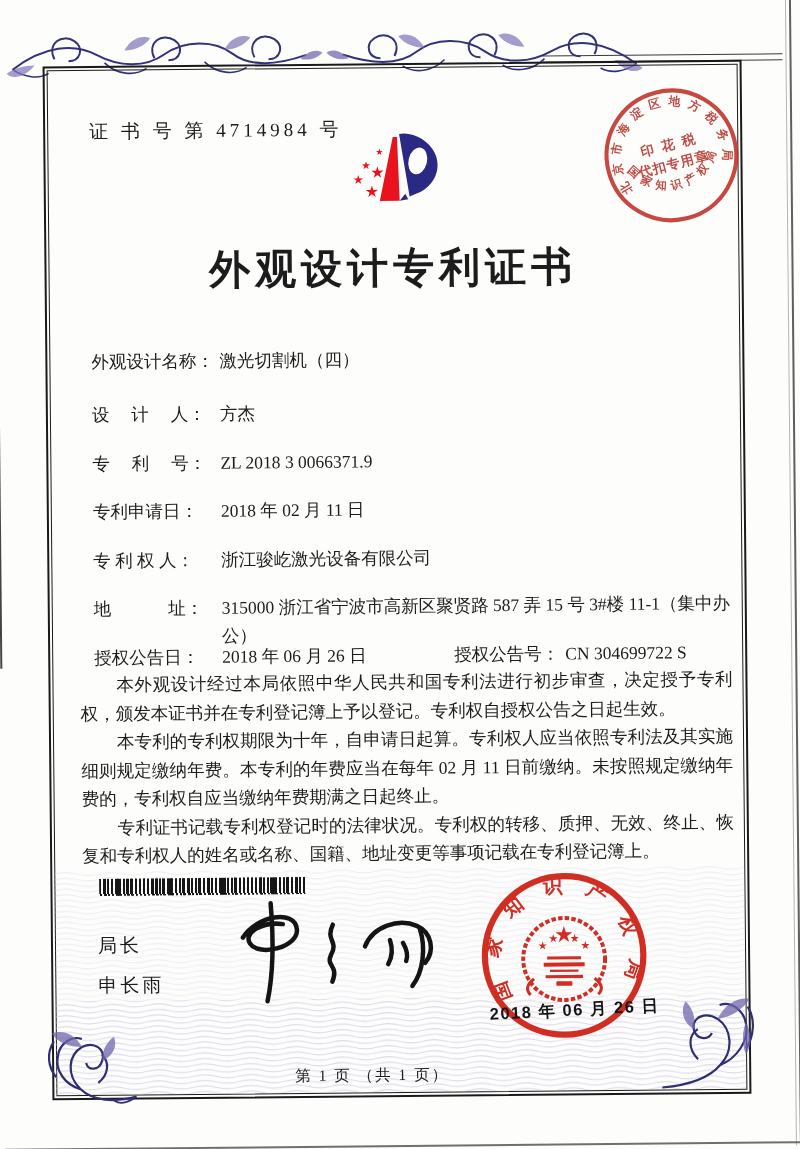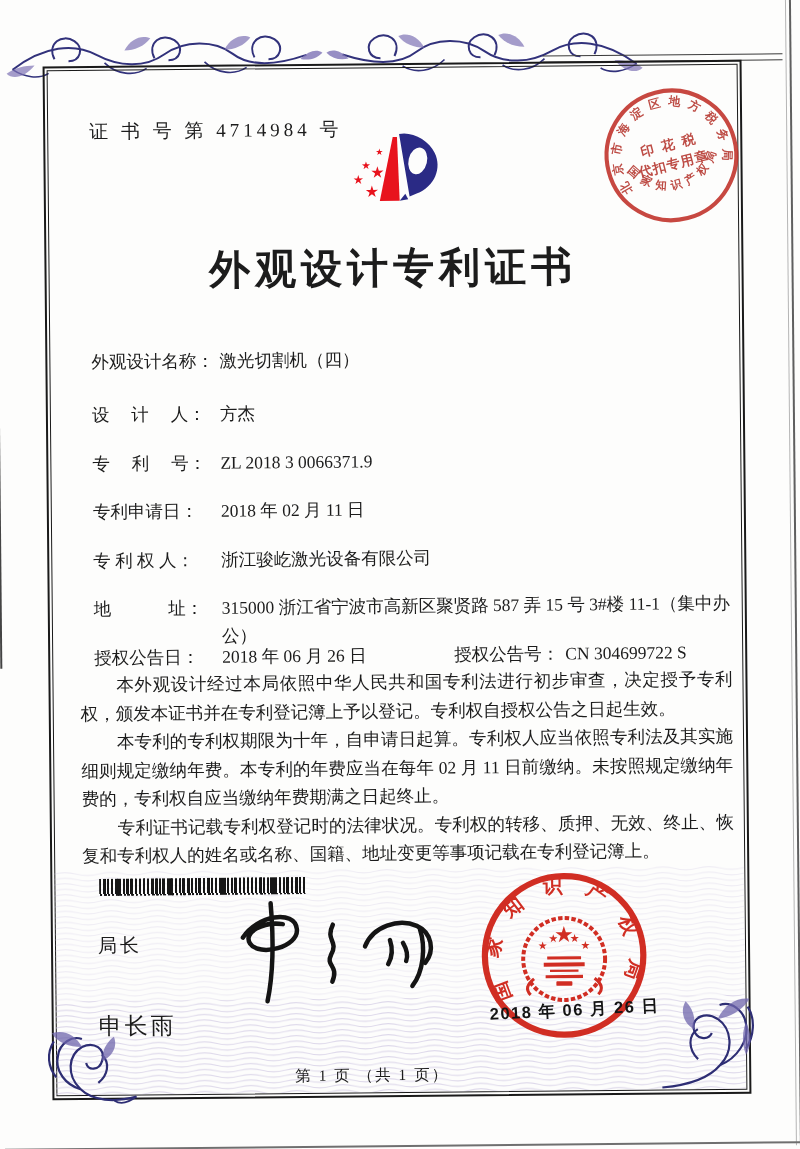--- a/index.html
+++ b/index.html
@@ -36,21 +36,21 @@
   .paras{position:absolute;left:80px;top:668px;width:652px;font-size:17.5px;
     line-height:28.5px;text-align:justify;z-index:2;}
   .paras p{margin:0;text-indent:2.05em;}
   .barcode{position:absolute;left:97px;top:876px;width:206px;height:17px;z-index:2;
     background:
       repeating-linear-gradient(90deg,#161616 0 2px,transparent 2px 4px),
       repeating-linear-gradient(90deg,#161616 0 1px,transparent 1px 9px),
       repeating-linear-gradient(90deg,transparent 0 5px,#161616 5px 7px,transparent 7px 13px);}
   .sig-role{position:absolute;left:95px;top:930px;font-size:19px;letter-spacing:3px;
     font-family:"Liberation Sans","DejaVu Sans",sans-serif;z-index:2;text-align:right;}
-  .sig-name{position:absolute;left:95px;top:1008px;font-size:23px;letter-spacing:3px;
+  .sig-name{position:absolute;left:95px;top:970px;font-size:19px;letter-spacing:3px;
     font-family:"Liberation Sans","DejaVu Sans",sans-serif;z-index:2;}
   .signature{position:absolute;left:212px;top:896px;width:225px;height:120px;z-index:2;}
   .seal-main{position:absolute;left:472px;top:868px;width:178px;height:178px;opacity:.95;z-index:2;}
   .seal-date{position:absolute;left:486px;top:1001px;font-size:16.5px;font-weight:bold;
     letter-spacing:1.5px;transform:rotate(-2.5deg);color:#141414;z-index:4;
     font-family:"Liberation Sans","DejaVu Sans",sans-serif;}
   .footer{position:absolute;left:48px;top:1065px;width:640px;text-align:center;
     font-size:15.5px;letter-spacing:2px;z-index:2;}
   .edge-r1{position:absolute;right:3px;top:0;width:2px;height:100%;background:#5f5f5f;}
   .edge-r2{position:absolute;right:8px;top:0;width:1px;height:100%;background:#b5b5b5;}

